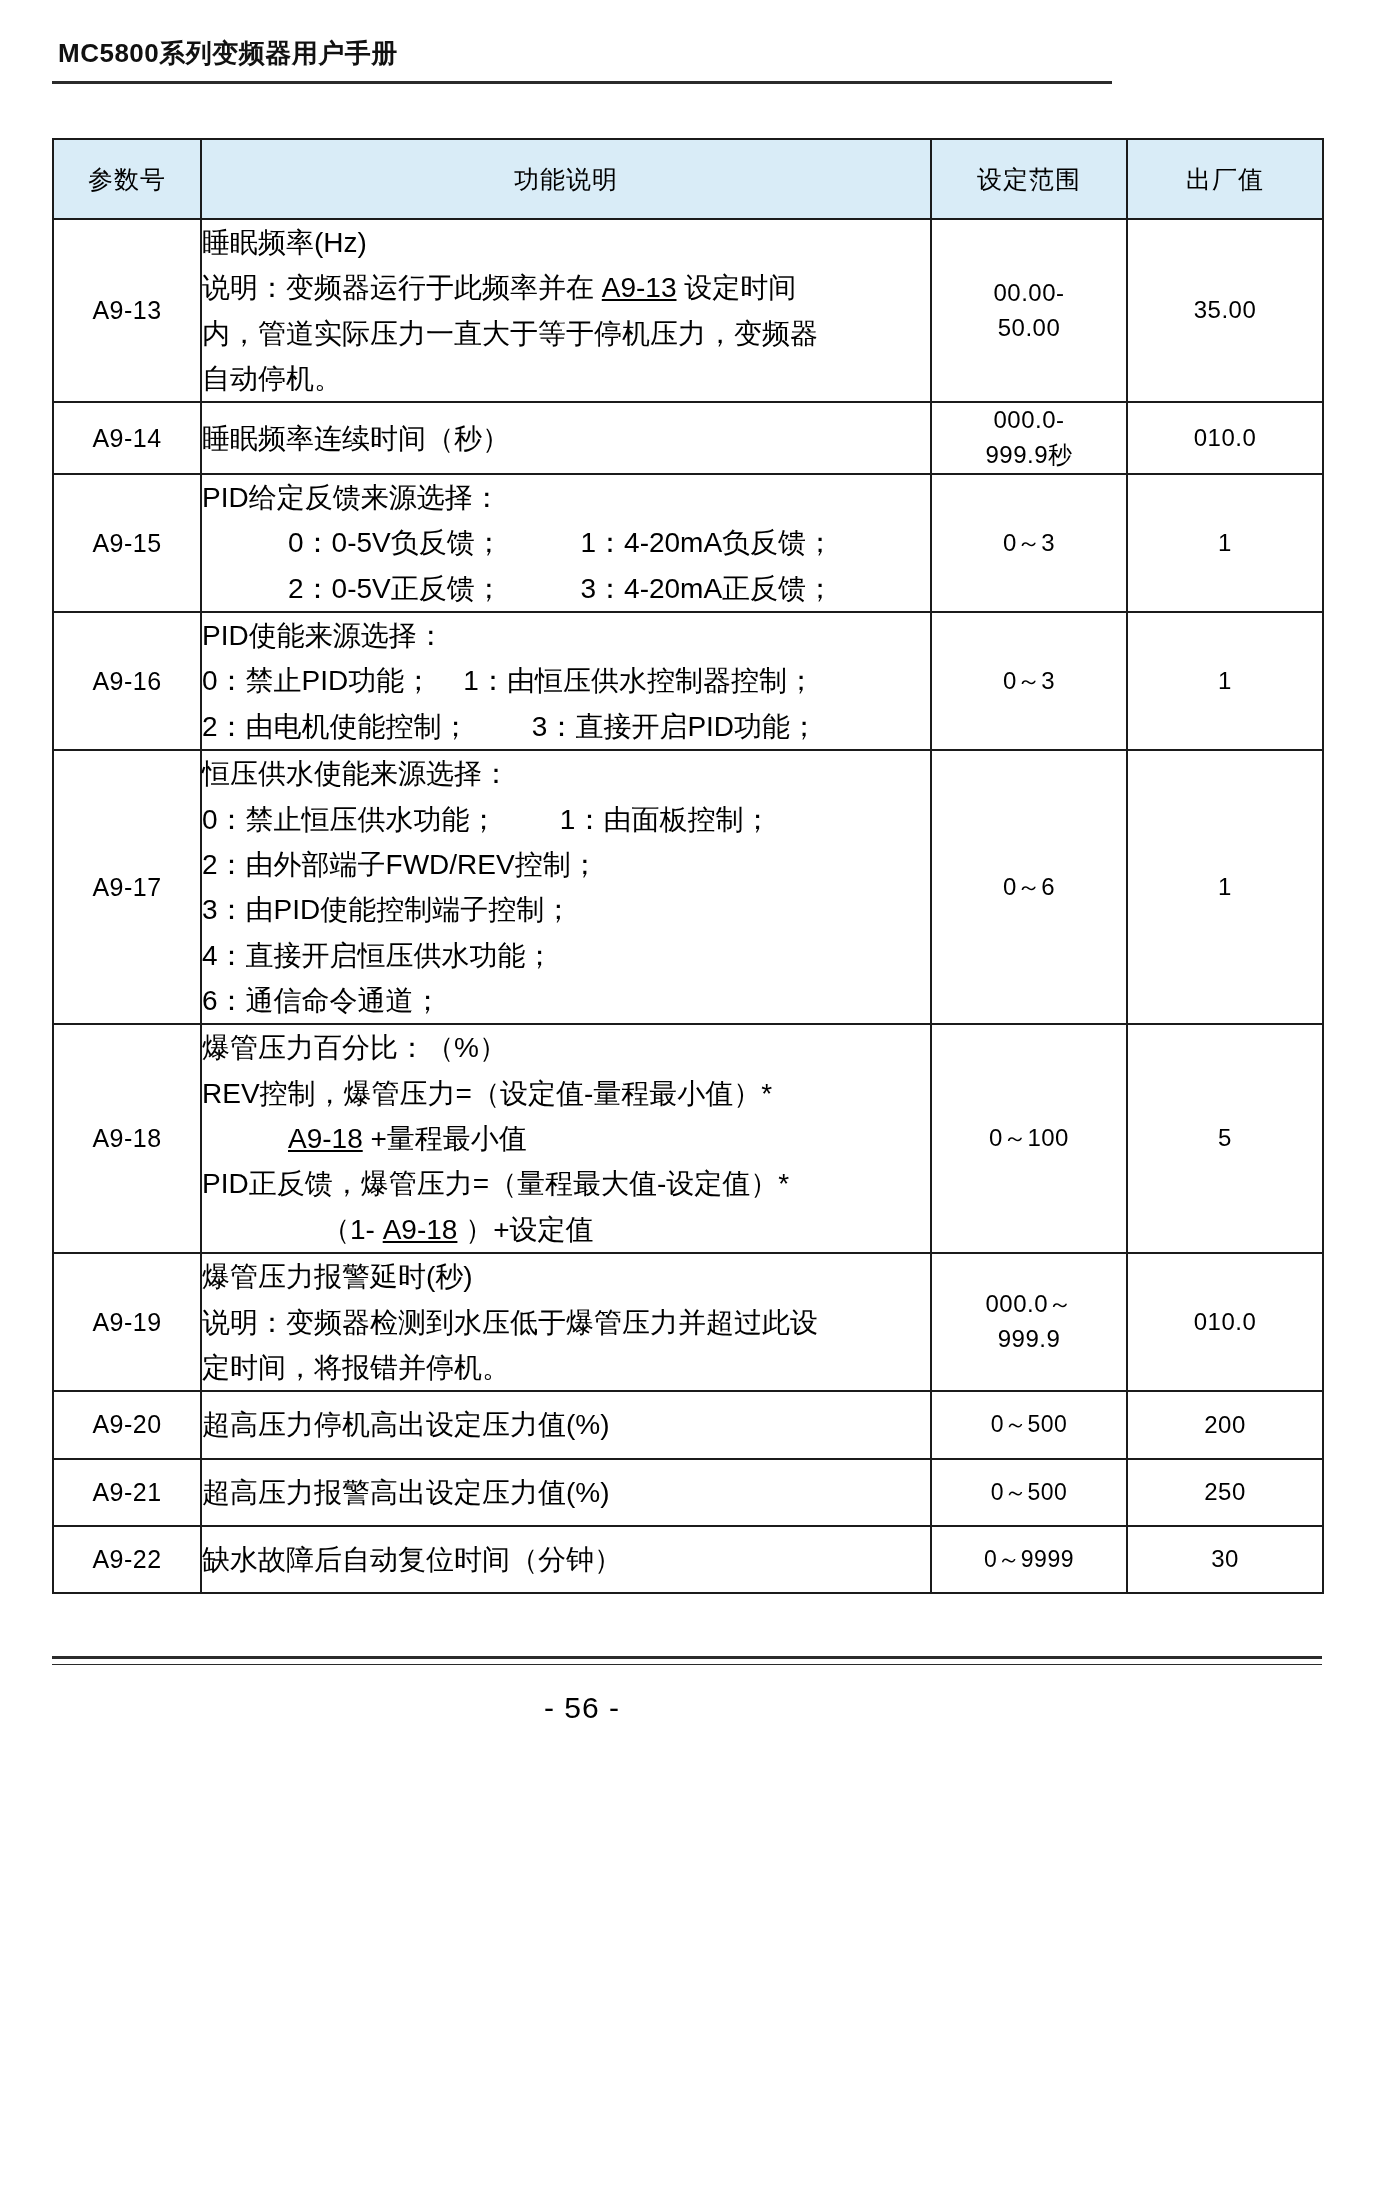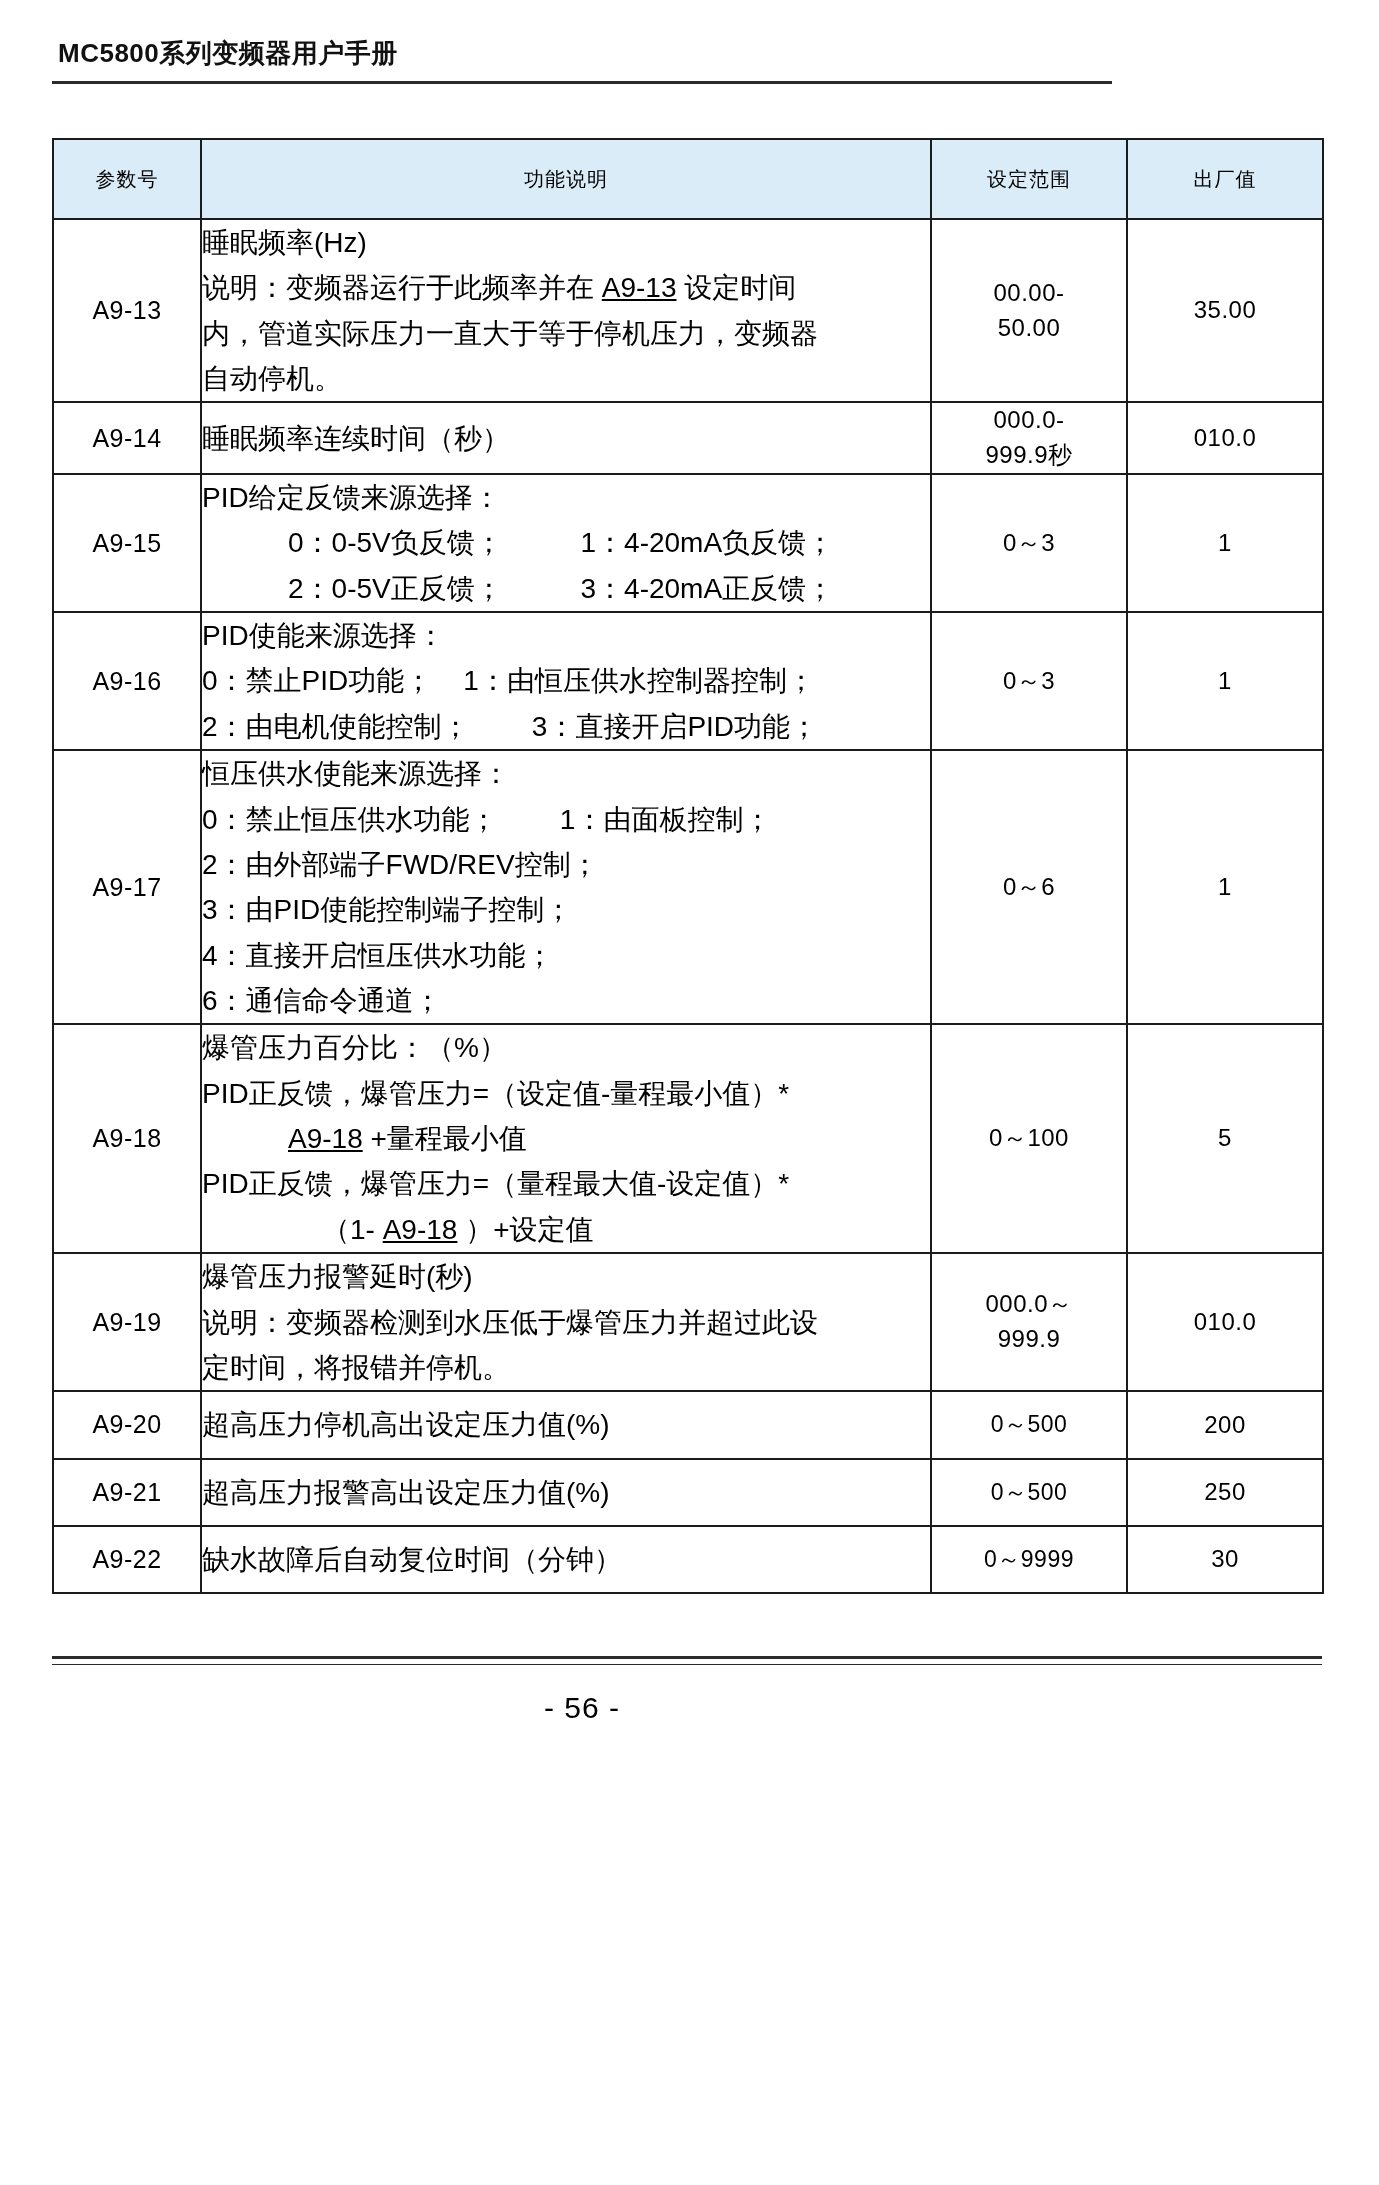--- a/index.html
+++ b/index.html
@@ -43,21 +43,21 @@
     table-layout: fixed;
   }
   table.param-table th,
   table.param-table td {
     border: 2px solid #1b1b1b;
     vertical-align: middle;
     padding: 0;
   }
   thead th {
     background: #d9ecf7;
-    font-size: 20px;
+    font-size: 25px;
     font-weight: 400;
     text-align: center;
     height: 78px;
     letter-spacing: 1px;
   }
   col.c-code   { width: 148px; }
   col.c-desc   { width: 730px; }
   col.c-range  { width: 196px; }
   col.c-factory{ width: 196px; }
 
@@ -196,21 +196,21 @@
           <span class="line">6：通信命令通道；</span>
         </td>
         <td class="range">0～6</td>
         <td class="factory">1</td>
       </tr>
 
       <tr>
         <td class="code">A9-18</td>
         <td class="desc">
           <span class="line">爆管压力百分比：（%）</span>
-          <span class="line">PID正反馈，爆管压力=（设定值-量程最小值）*</span>
+          <span class="line">REV控制，爆管压力=（设定值-量程最小值）*</span>
           <span class="line center-ind"><span class="u">A9-18</span> +量程最小值</span>
           <span class="line">PID正反馈，爆管压力=（量程最大值-设定值）*</span>
           <span class="line center-ind2">（1- <span class="u">A9-18</span> ）+设定值</span>
         </td>
         <td class="range">0～100</td>
         <td class="factory">5</td>
       </tr>
 
       <tr>
         <td class="code">A9-19</td>

